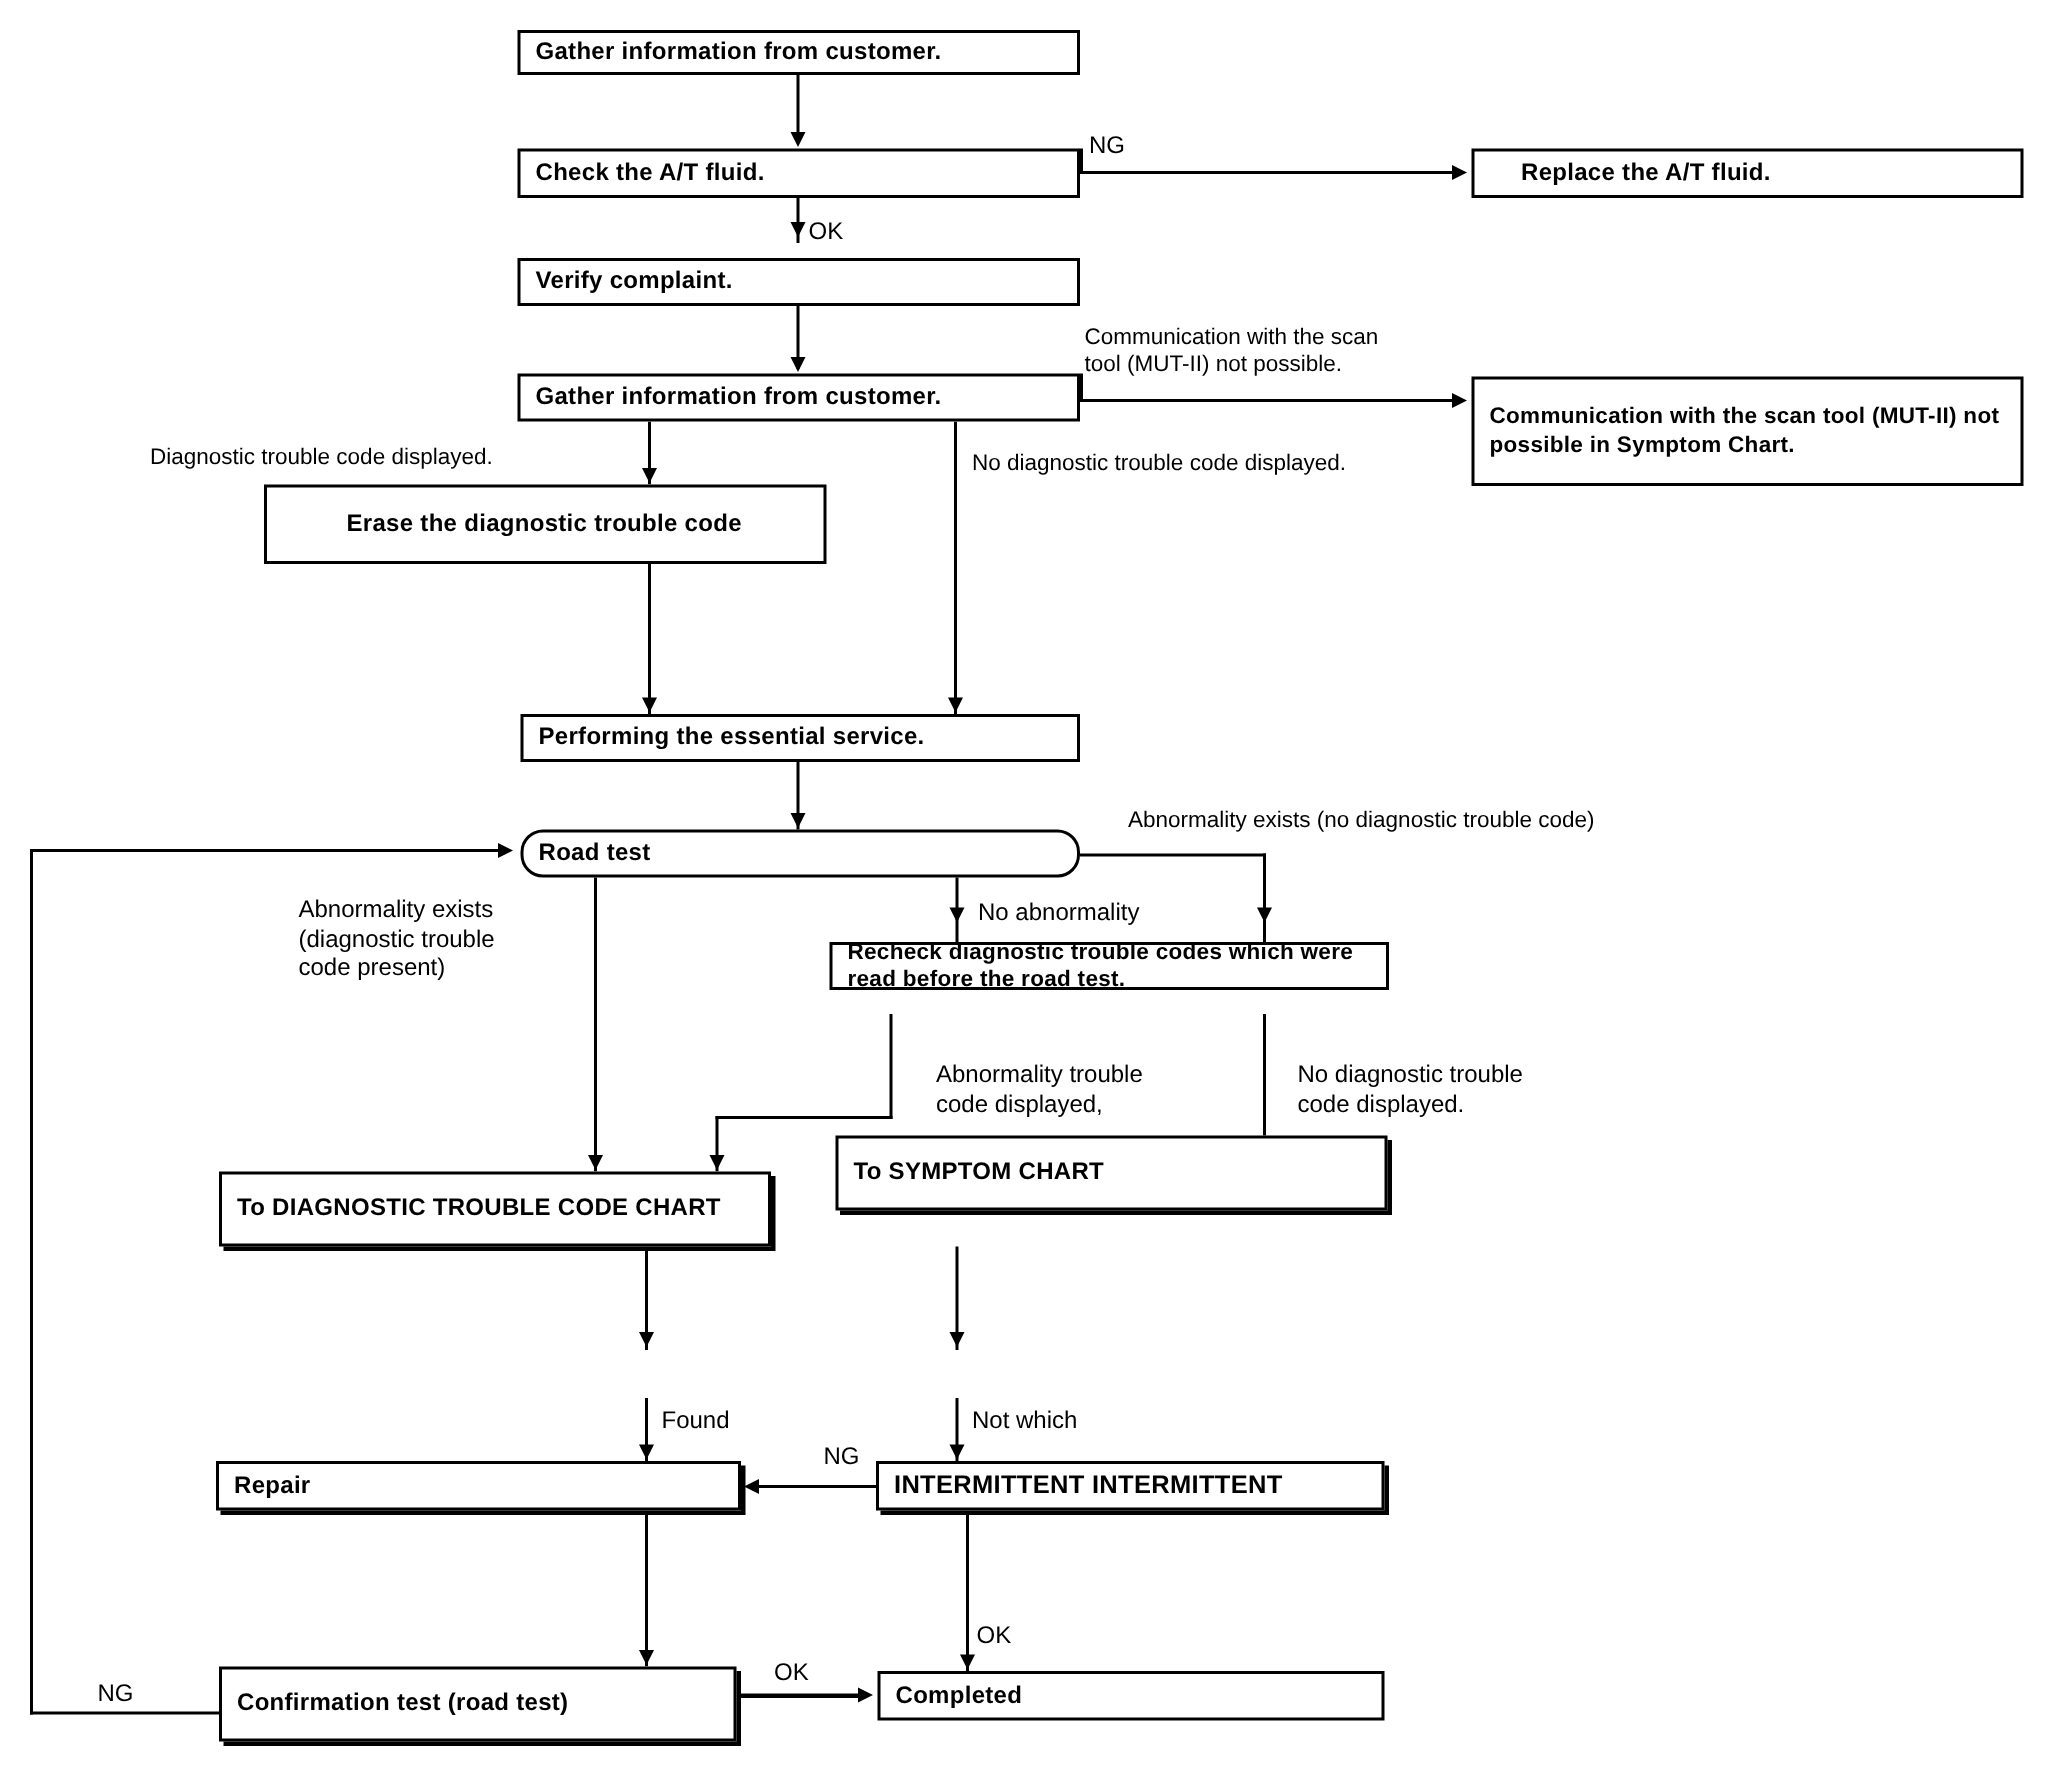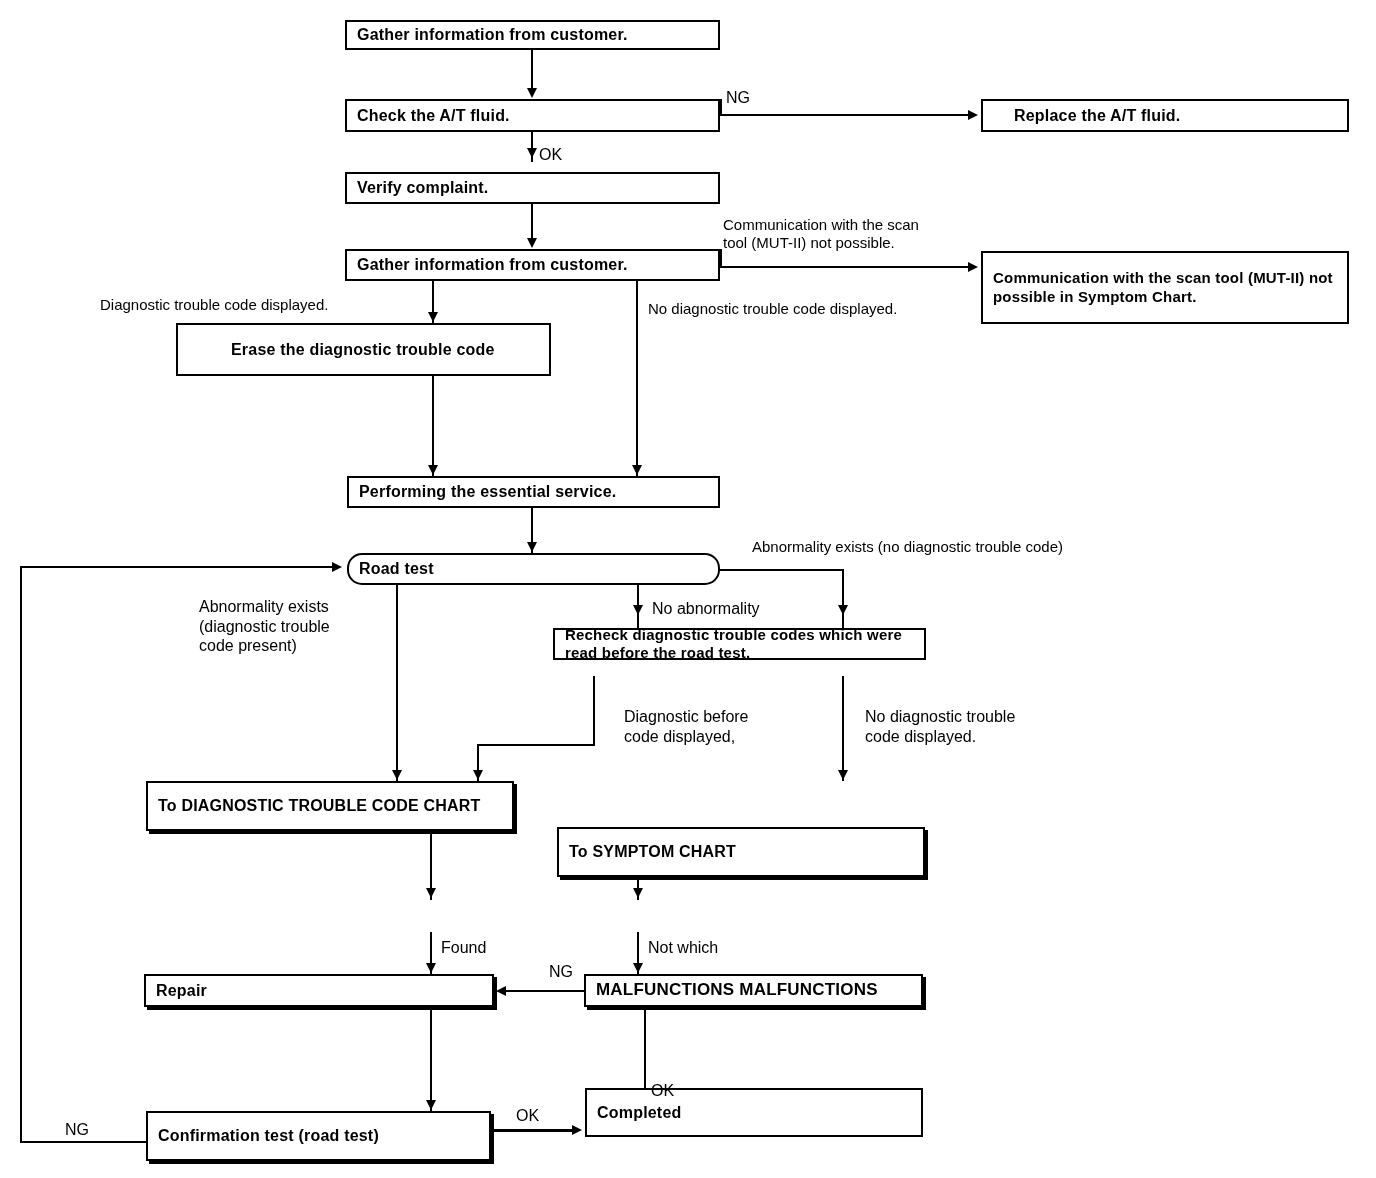--- a/index.html
+++ b/index.html
@@ -122,38 +122,38 @@
   </div>
 
   <div class="box" style="left:553px; top:628px; width:373px; height:32px;">
     <span class="box-label" style="font-size:15px; padding-right:6px;">Recheck diagnostic trouble codes which were read before the road test.</span>
   </div>
 
   <div class="box shadow" style="left:146px; top:781px; width:368px; height:50px;">
     <span class="box-label" style="font-size:16px; padding-right:8px;">To DIAGNOSTIC TROUBLE CODE CHART</span>
   </div>
 
-  <div class="box shadow" style="left:557px; top:827px; width:368px; height:50px;">
+  <div class="box shadow" style="left:557px; top:757px; width:368px; height:50px;">
     <span class="box-label" style="font-size:16px;">To SYMPTOM CHART</span>
   </div>
 
 
   <div class="box shadow" style="left:144px; top:974px; width:350px; height:33px;">
     <span class="box-label" style="font-size:16px;">Repair</span>
   </div>
 
   <div class="box shadow" style="left:584px; top:974px; width:339px; height:33px;">
-    <span class="box-label" style="font-size:17px;">MALFUNCTIONS MALFUNCTIONS</span>
+    <span class="box-label" style="font-size:17px;">INTERMITTENT INTERMITTENT</span>
   </div>
 
   <div class="box shadow" style="left:146px; top:1111px; width:345px; height:50px;">
     <span class="box-label" style="font-size:16px;">Confirmation test (road test)</span>
   </div>
 
-  <div class="box" style="left:585px; top:1088px; width:338px; height:49px;">
+  <div class="box" style="left:585px; top:1114px; width:338px; height:33px;">
     <span class="box-label" style="font-size:16px;">Completed</span>
   </div>
 
   <div class="vline" style="left:531px; top:50px; height:39px;"></div>
   <div class="arrow-d" style="left:527px; top:88px;"></div>
 
   <div class="vline" style="left:720px; top:99px; height:17px;"></div>
   <div class="hline" style="left:720px; top:114px; width:248px;"></div>
   <div class="arrow-r" style="left:968px; top:110px;"></div>
 
@@ -238,21 +238,21 @@
   <div class="lbl" style="left:648px; top:300px; font-size:15px;">No diagnostic trouble code displayed.</div>
 
   <div class="lbl" style="left:752px; top:538px; font-size:15px;">Abnormality exists (no diagnostic trouble code)</div>
 
   <div class="lbl" style="left:199px; top:597px; font-size:16px;">Abnormality  exists
 (diagnostic  trouble
 code present)</div>
 
   <div class="lbl" style="left:652px; top:599px; font-size:16px;">No abnormality</div>
 
-  <div class="lbl" style="left:624px; top:707px; font-size:16px;">Diagnostic  before
+  <div class="lbl" style="left:624px; top:707px; font-size:16px;">Abnormality  trouble
 code displayed,</div>
 
   <div class="lbl" style="left:865px; top:707px; font-size:16px;">No  diagnostic  trouble
 code displayed.</div>
 
   <div class="lbl" style="left:441px; top:938px; font-size:16px;">Found</div>
 
   <div class="lbl" style="left:648px; top:938px; font-size:16px;">Not which</div>
 
   <div class="lbl" style="left:549px; top:962px; font-size:16px;">NG</div>

